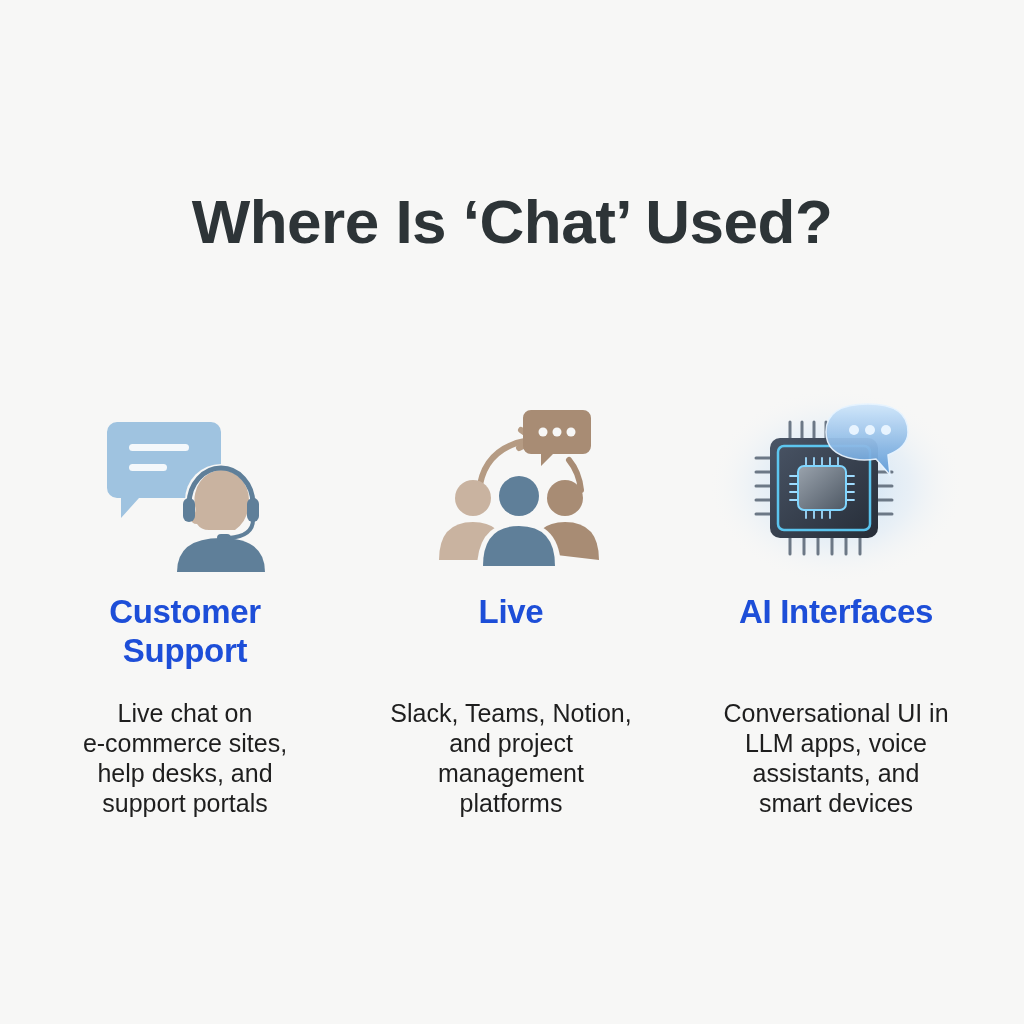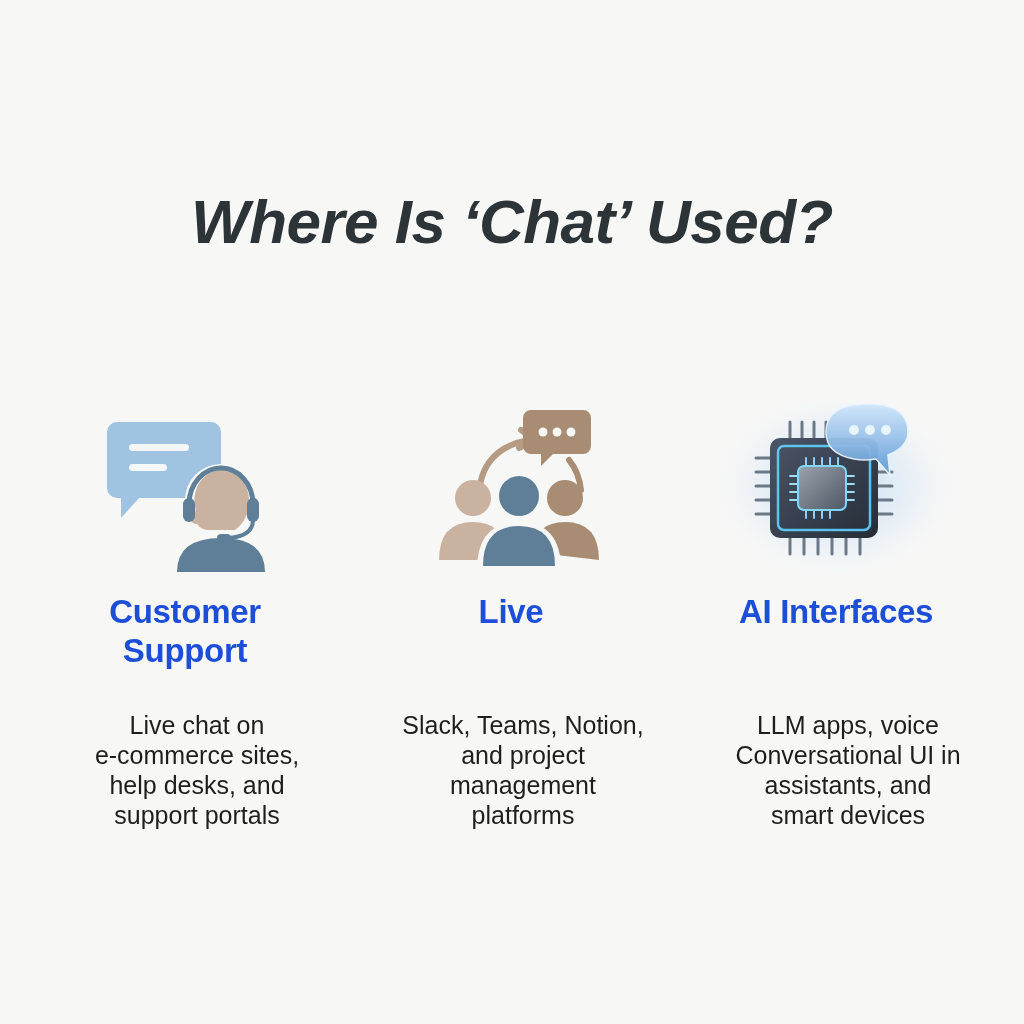--- a/index.html
+++ b/index.html
@@ -19,21 +19,20 @@
     position: absolute;
     top: 186px;
     left: 0;
     width: 1024px;
     text-align: center;
     font-size: 62px;
     font-weight: 700;
     letter-spacing: -0.5px;
     color: #2d3437;
     margin: 0;
-    font-style: italic;
   }
   .column {
     position: absolute;
     top: 400px;
     width: 300px;
     text-align: center;
   }
   .col-1 { left: 35px; }
   .col-2 { left: 361px; }
   .col-3 { left: 686px; }
@@ -54,21 +53,21 @@
     line-height: 39px;
     color: #1d4ed8;
     margin: 12px 0 0 0;
     letter-spacing: -0.3px;
   }
   .heading span { display: block; }
   .desc {
     font-size: 25px;
     line-height: 30px;
     color: #1e1e1e;
-    margin: 12px;
+    margin: 0;
     position: absolute;
     left: 0;
     width: 300px;
     top: 298px;
   }
   .desc span { display: block; }
 </style>
 </head>
 <body>
 
@@ -220,18 +219,18 @@
       <path d="M162 18 q-42 0 -42 28 q0 22 28 27 q10 2 22 0 l14 16 l-2 -20 q20 -8 20 -23 q0 -28 -40 -28z" fill="url(#bubbleGrad)" opacity="0.95" stroke="#e6f3ff" stroke-width="1.5"></path>
       <circle cx="148" cy="44" r="5" fill="#e8f4ff"></circle>
       <circle cx="164" cy="44" r="5" fill="#e8f4ff"></circle>
       <circle cx="180" cy="44" r="5" fill="#e8f4ff"></circle>
     </svg>
   </div>
   <h2 class="heading">
     <span>AI Interfaces</span>
   </h2>
   <p class="desc">
+    <span>Conversational UI in</span>
     <span>LLM apps, voice</span>
-    <span>Conversational UI in</span>
     <span>assistants, and</span>
     <span>smart devices</span>
   </p>
 </div>
 
 </body></html>

